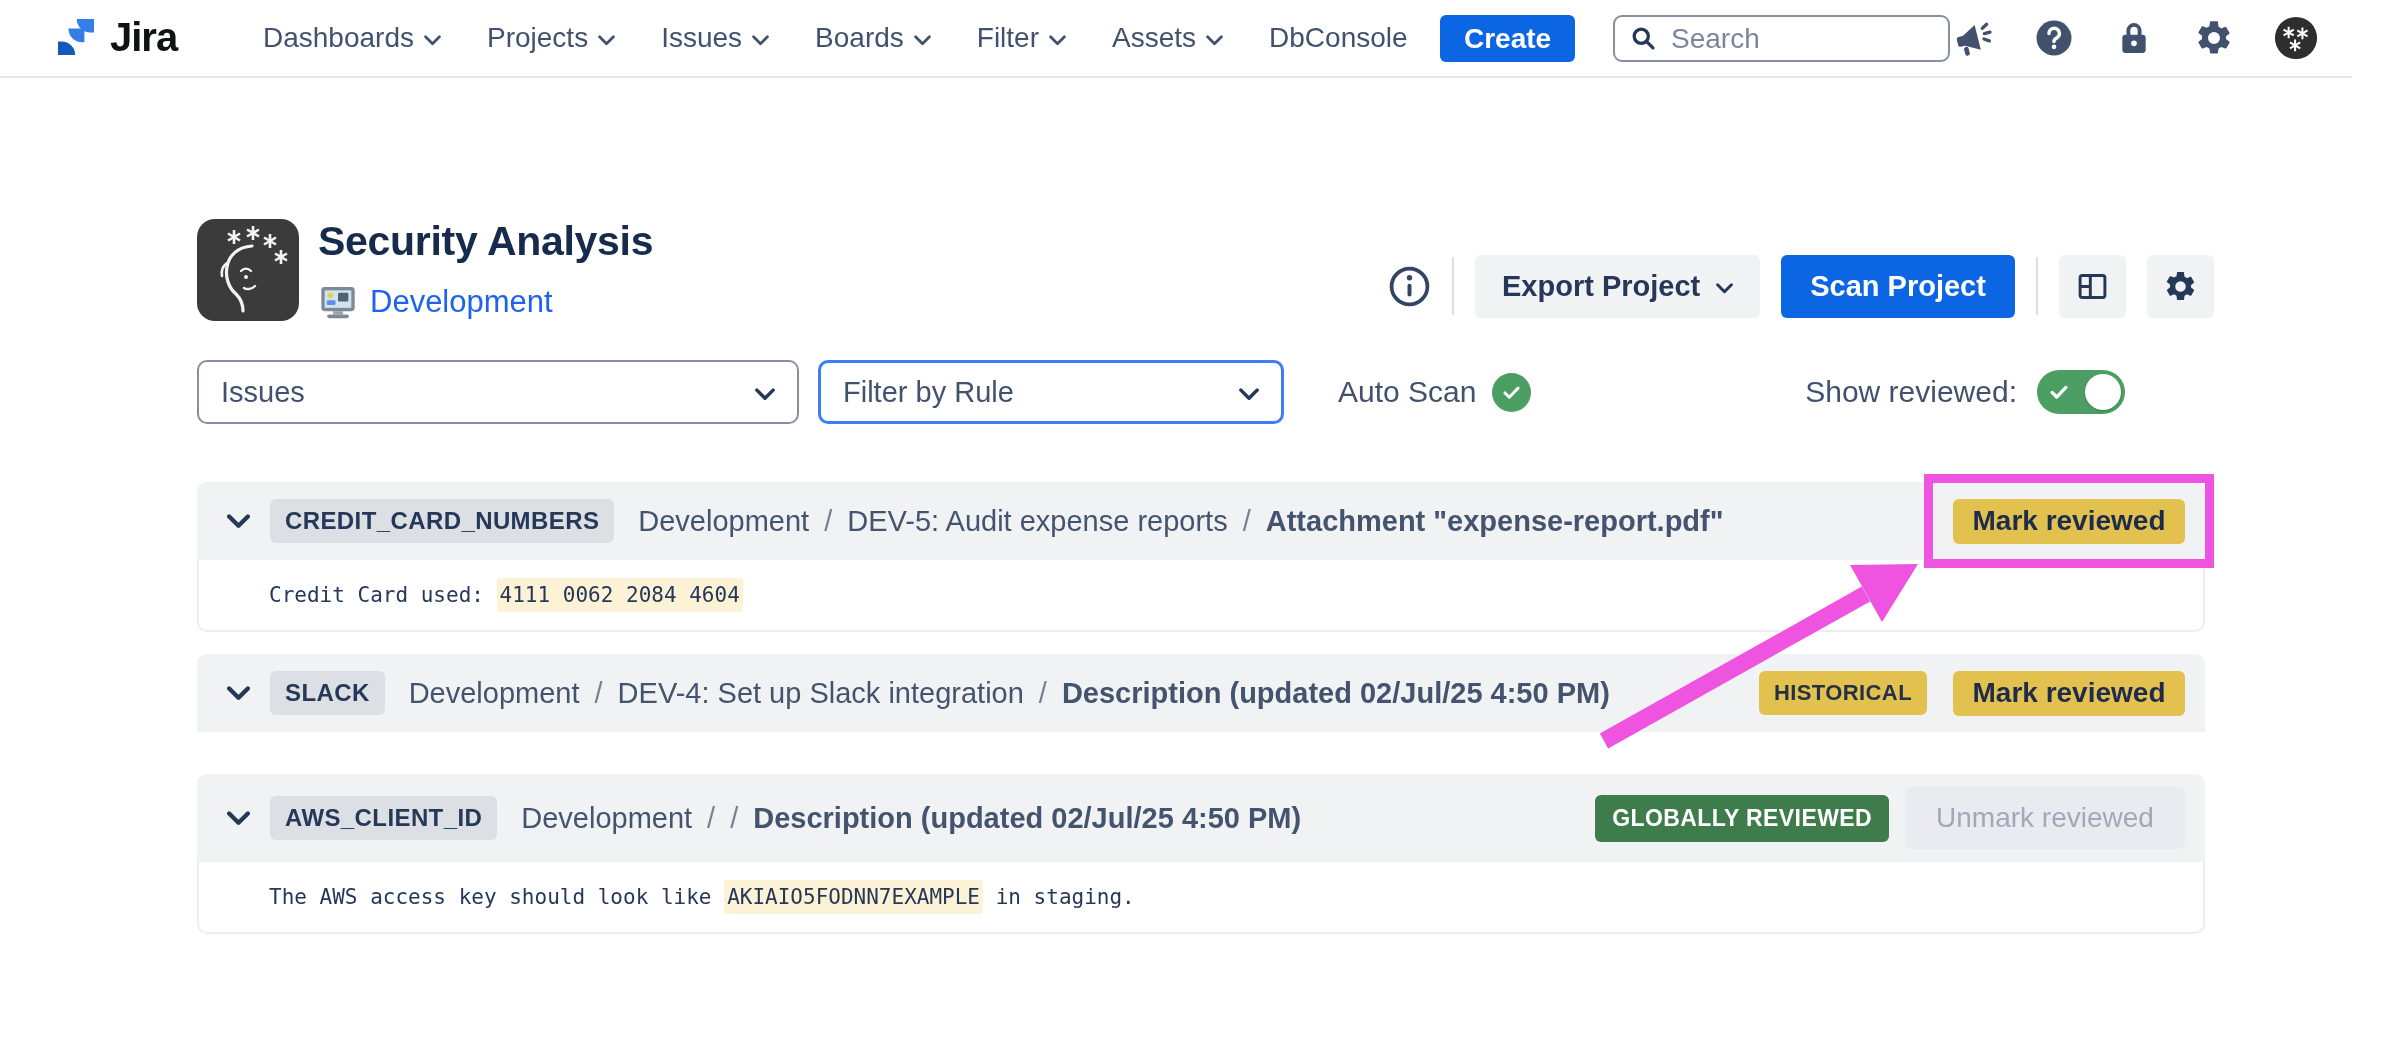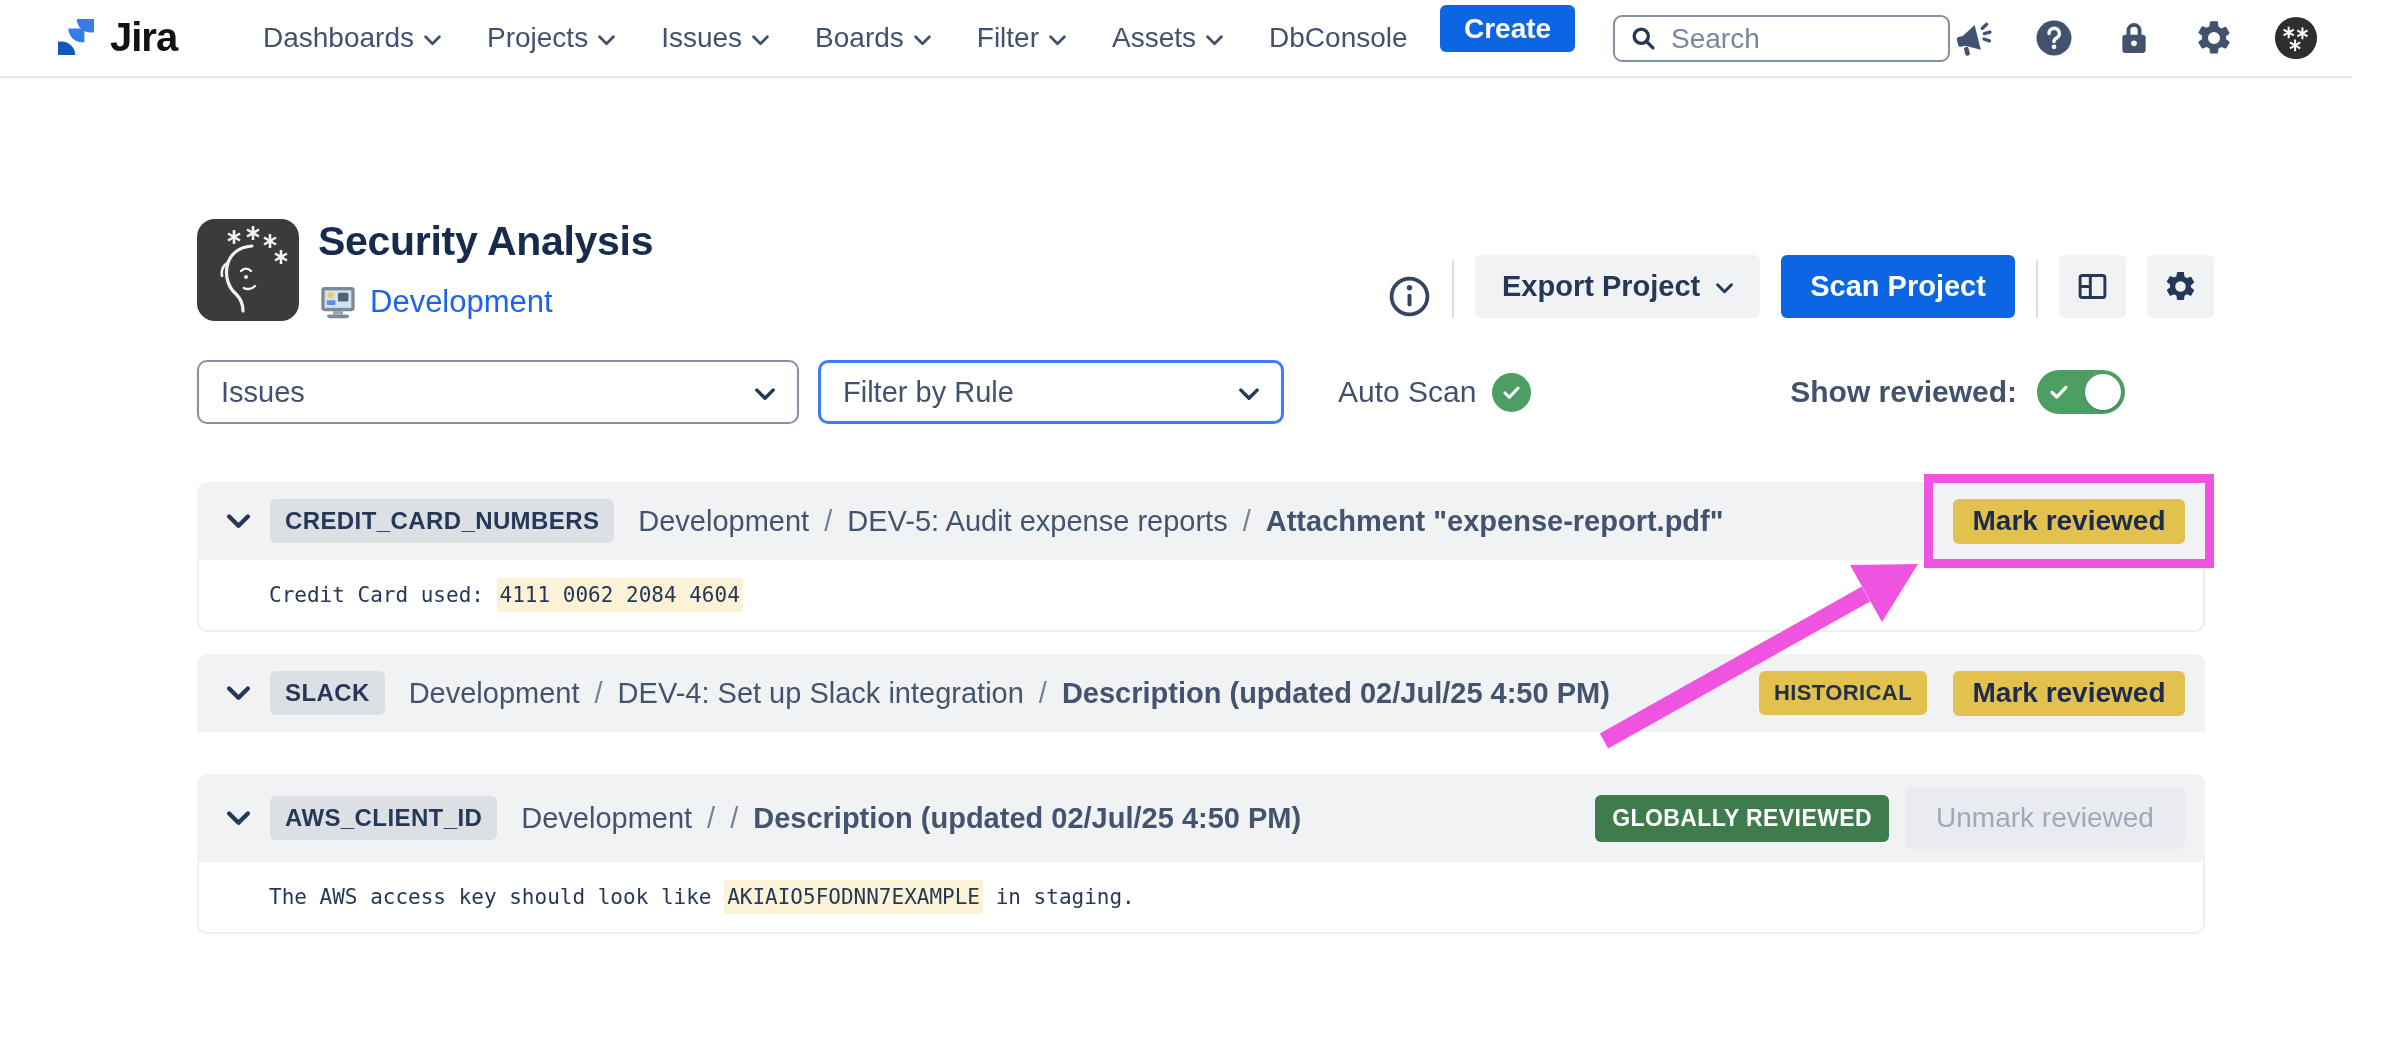--- a/index.html
+++ b/index.html
@@ -8,54 +8,54 @@
     background:#ffffff;font-family:"Liberation Sans",sans-serif;color:#172B4D;
   }
   
   .topnav{position:absolute;left:0;top:0;width:2352px;height:76px;background:#fff;border-bottom:2px solid #E4E7EC;z-index:5;}
   .logo{position:absolute;left:52px;top:13px;display:flex;align-items:center;gap:10px;cursor:pointer;}
   .logo svg{width:48px;height:48px;}
   .logo-text{font-size:40px;font-weight:700;color:#101214;letter-spacing:-1px;}
   .nav-items{position:absolute;left:263px;top:0;height:76px;display:flex;align-items:center;gap:46px;}
   .nav-item{display:flex;align-items:center;gap:10px;font-size:28px;font-weight:500;color:#42526E;cursor:pointer;white-space:nowrap;}
   .chev{width:17px;height:11px;flex:none;margin-top:4px;}
-  .create-btn{position:absolute;left:1440px;top:5px;height:47px;padding:0 24px;background:#0C66E4;color:#fff;border:none;border-radius:6px;font-size:28px;font-weight:600;font-family:inherit;cursor:pointer;}
+  .create-btn{position:absolute;left:1440px;top:15px;height:47px;padding:0 24px;background:#0C66E4;color:#fff;border:none;border-radius:6px;font-size:28px;font-weight:600;font-family:inherit;cursor:pointer;}
   .search{position:absolute;left:1613px;top:15px;width:337px;height:47px;box-sizing:border-box;border:2.5px solid #8590A2;border-radius:9px;display:flex;align-items:center;gap:14px;padding:0 15px;background:#fff;cursor:text;}
   .search svg{width:27px;height:27px;flex:none;}
   .search-ph{font-size:28px;color:#7A869A;}
   .nav-right{position:absolute;right:34px;top:0;height:76px;display:flex;align-items:center;gap:40px;}
   .nav-icon{background:none;border:none;padding:0;cursor:pointer;line-height:0;}
   .nav-icon svg{width:40px;height:40px;display:block;}
   .avatar-btn svg{width:44px;height:44px;}
 
   
   .proj-avatar{position:absolute;left:197px;top:219px;width:102px;height:102px;}
   .page-title{position:absolute;left:318px;top:218px;margin:0;font-size:41px;font-weight:700;color:#172B4D;letter-spacing:-0.3px;}
   .proj-row{position:absolute;left:318px;top:282px;display:flex;align-items:center;gap:12px;}
   .dev-icon{width:40px;height:40px;line-height:0;}
   .proj-link{font-size:31px;color:#1D63ED;font-weight:500;text-decoration:none;cursor:pointer;}
-  .header-actions{position:absolute;left:1388px;top:254px;height:64px;display:flex;align-items:flex-end;gap:21px;}
+  .header-actions{position:absolute;left:1388px;top:254px;height:64px;display:flex;align-items:center;gap:21px;}
   .info-btn{background:none;border:none;padding:0;cursor:pointer;line-height:0;}
   .info-btn svg{width:43px;height:43px;}
   .vdiv{width:2px;height:58px;background:#DCDFE4;flex:none;}
   .btn-gray{height:63px;padding:0 27px;background:#F1F2F4;border:none;border-radius:6px;font-size:29px;font-weight:600;color:#253858;display:flex;align-items:center;gap:16px;font-family:inherit;cursor:pointer;white-space:nowrap;}
   .btn-blue{height:63px;padding:0 29px;background:#0C66E4;border:none;border-radius:6px;font-size:29px;font-weight:600;color:#fff;font-family:inherit;cursor:pointer;white-space:nowrap;}
   .icon-btn{width:67px;height:63px;background:#F1F2F4;border:none;border-radius:6px;display:flex;align-items:center;justify-content:center;cursor:pointer;}
   .icon-btn svg{width:35px;height:35px;}
 
   
   .filters{position:absolute;left:197px;top:360px;width:2008px;height:64px;display:flex;align-items:center;}
   .select{box-sizing:border-box;height:64px;border-radius:10px;display:flex;align-items:center;justify-content:space-between;padding:0 22px;font-size:29px;color:#42526E;background:#fff;cursor:pointer;}
   .select .chev{width:20px;height:13px;}
   .select-issues{width:602px;border:2.5px solid #8590A2;margin-right:19px;}
   .select-rule{width:466px;border:3.5px solid #3E7DF7;margin-right:54px;}
   .autoscan{display:flex;align-items:center;gap:16px;font-size:30px;color:#42526E;}
   .check-circle{width:39px;height:39px;border-radius:50%;background:#4C9E63;display:flex;align-items:center;justify-content:center;flex:none;}
   .check-circle svg{width:21px;height:21px;}
-  .show-reviewed{margin-left:auto;margin-right:80px;display:flex;align-items:center;gap:20px;font-size:30px;color:#42526E;font-weight:bold;}
+  .show-reviewed{margin-left:auto;margin-right:80px;display:flex;align-items:center;gap:20px;font-size:30px;color:#42526E;}
   .toggle{position:relative;width:88px;height:44px;border-radius:22px;background:#4C9E63;cursor:pointer;flex:none;}
   .toggle .tick{position:absolute;left:11px;top:11px;width:22px;height:22px;}
   .knob{position:absolute;right:4px;top:4px;width:36px;height:36px;border-radius:50%;background:#fff;box-shadow:0 1px 2px rgba(0,0,0,.25);}
 
   
   .findings{position:absolute;left:197px;top:482px;width:2008px;}
   .card + .card{margin-top:22px;}
   .card-aws{margin-top:42px !important;}
   .card-head{background:#F1F2F4;border-radius:10px 10px 0 0;display:flex;align-items:center;min-height:78px;padding:6px 20px 6px 30px;box-sizing:border-box;}
   .card-aws .card-head{min-height:88px;}

